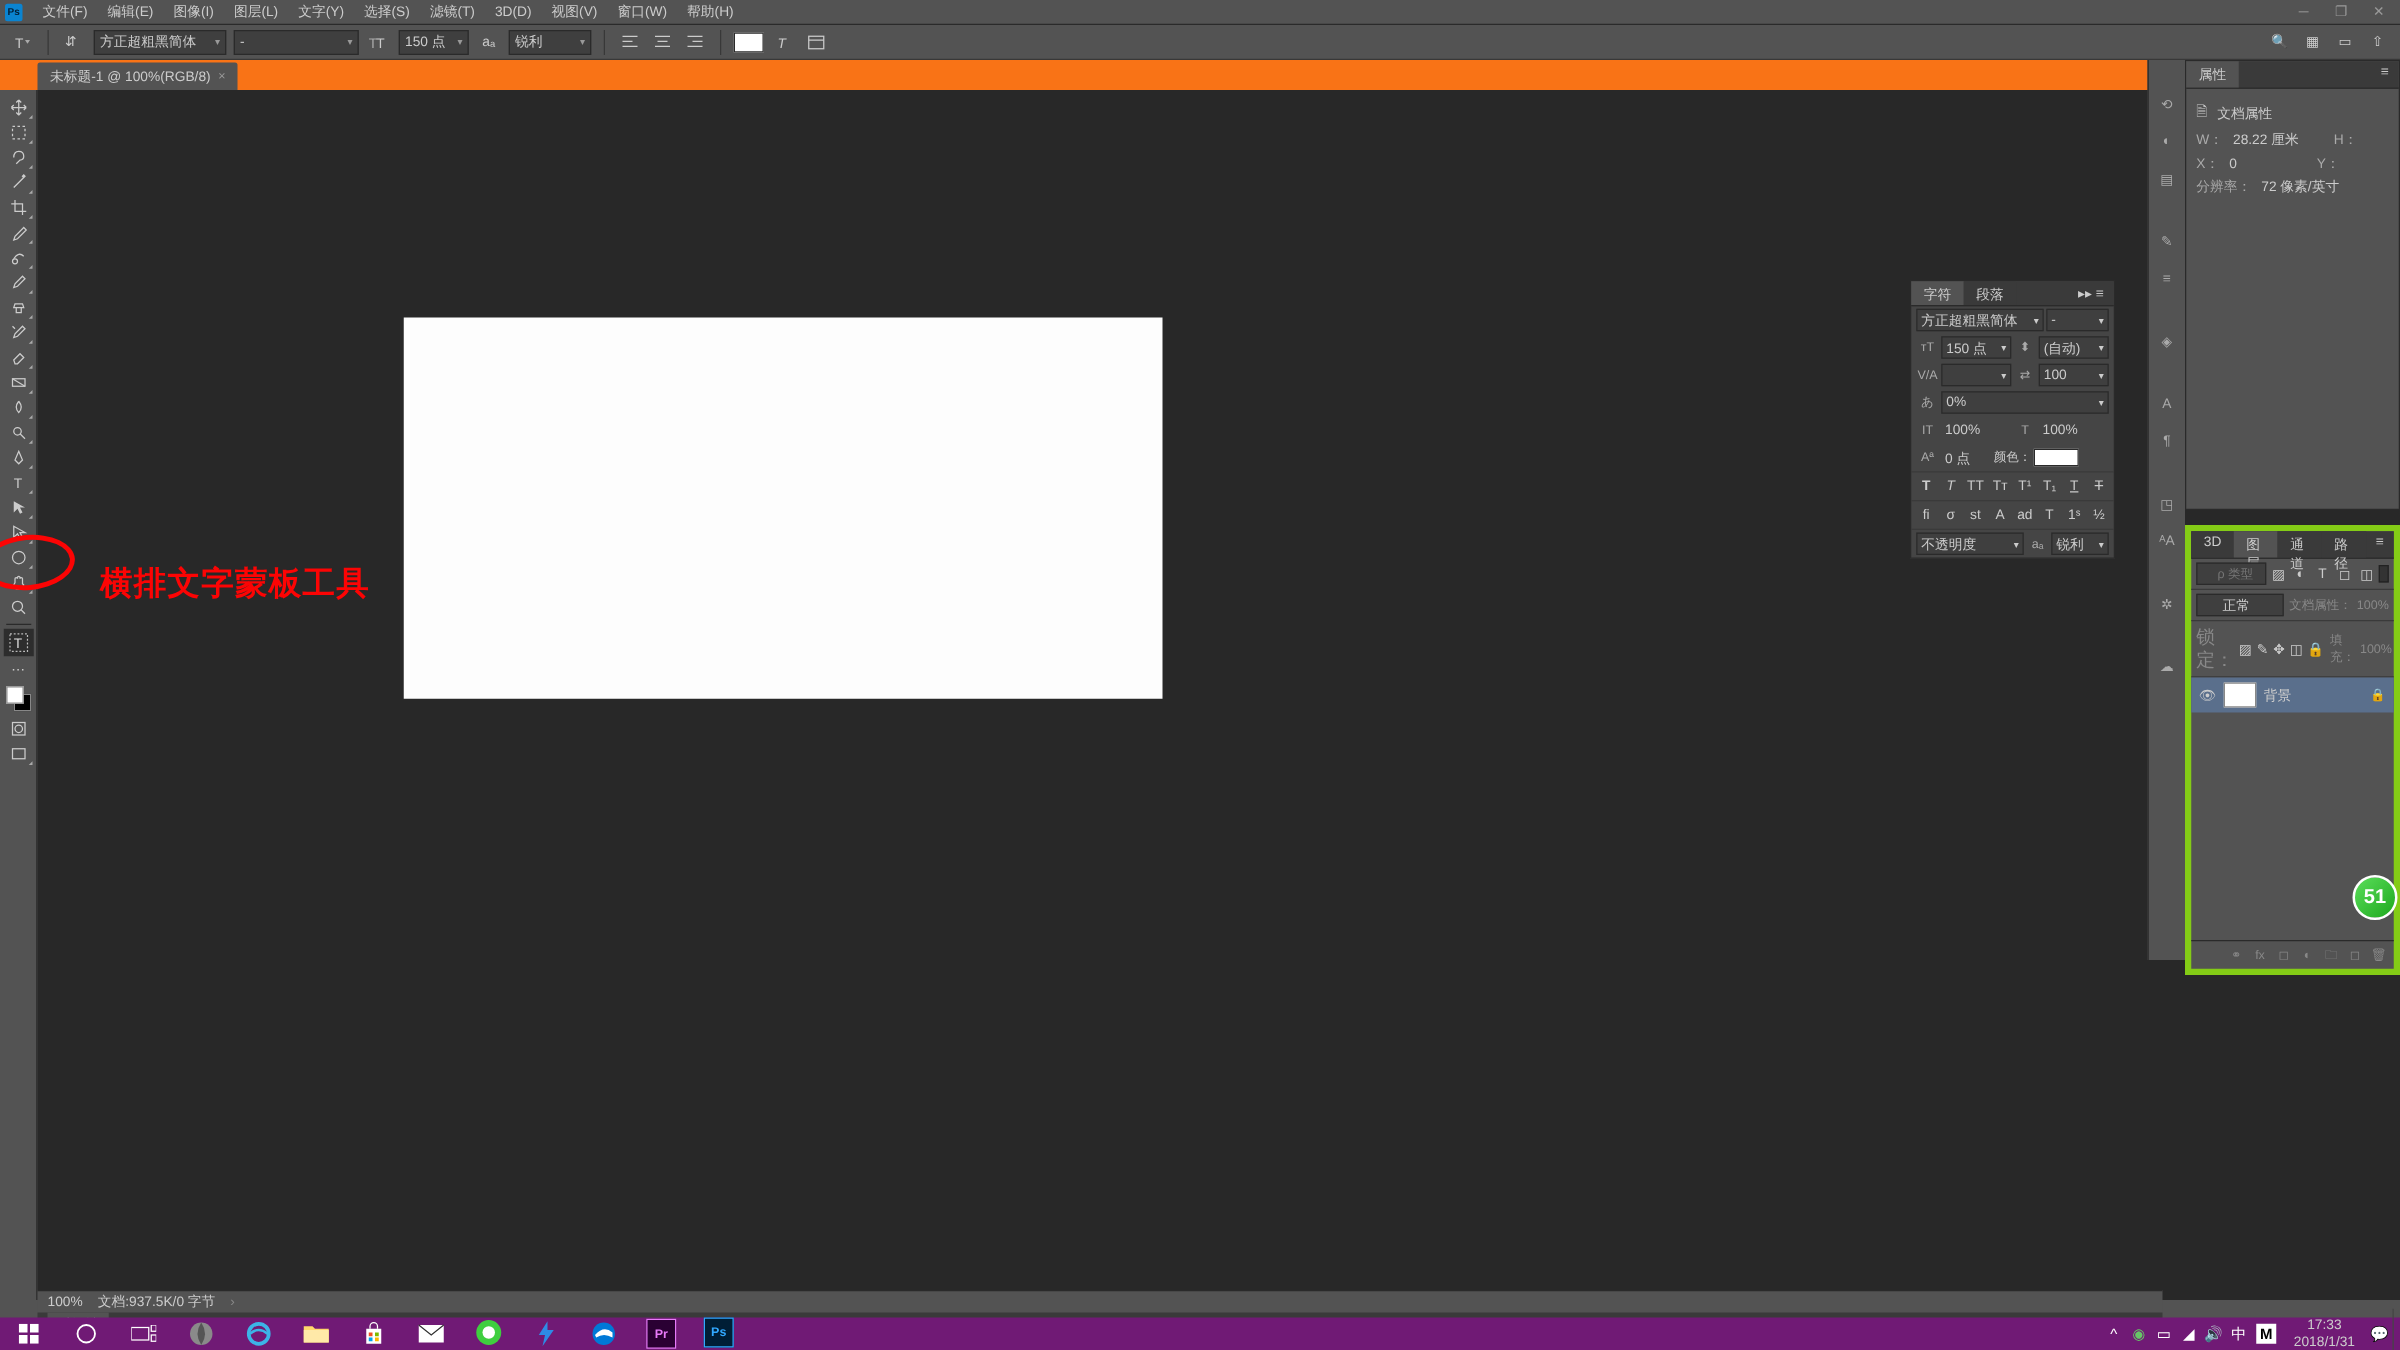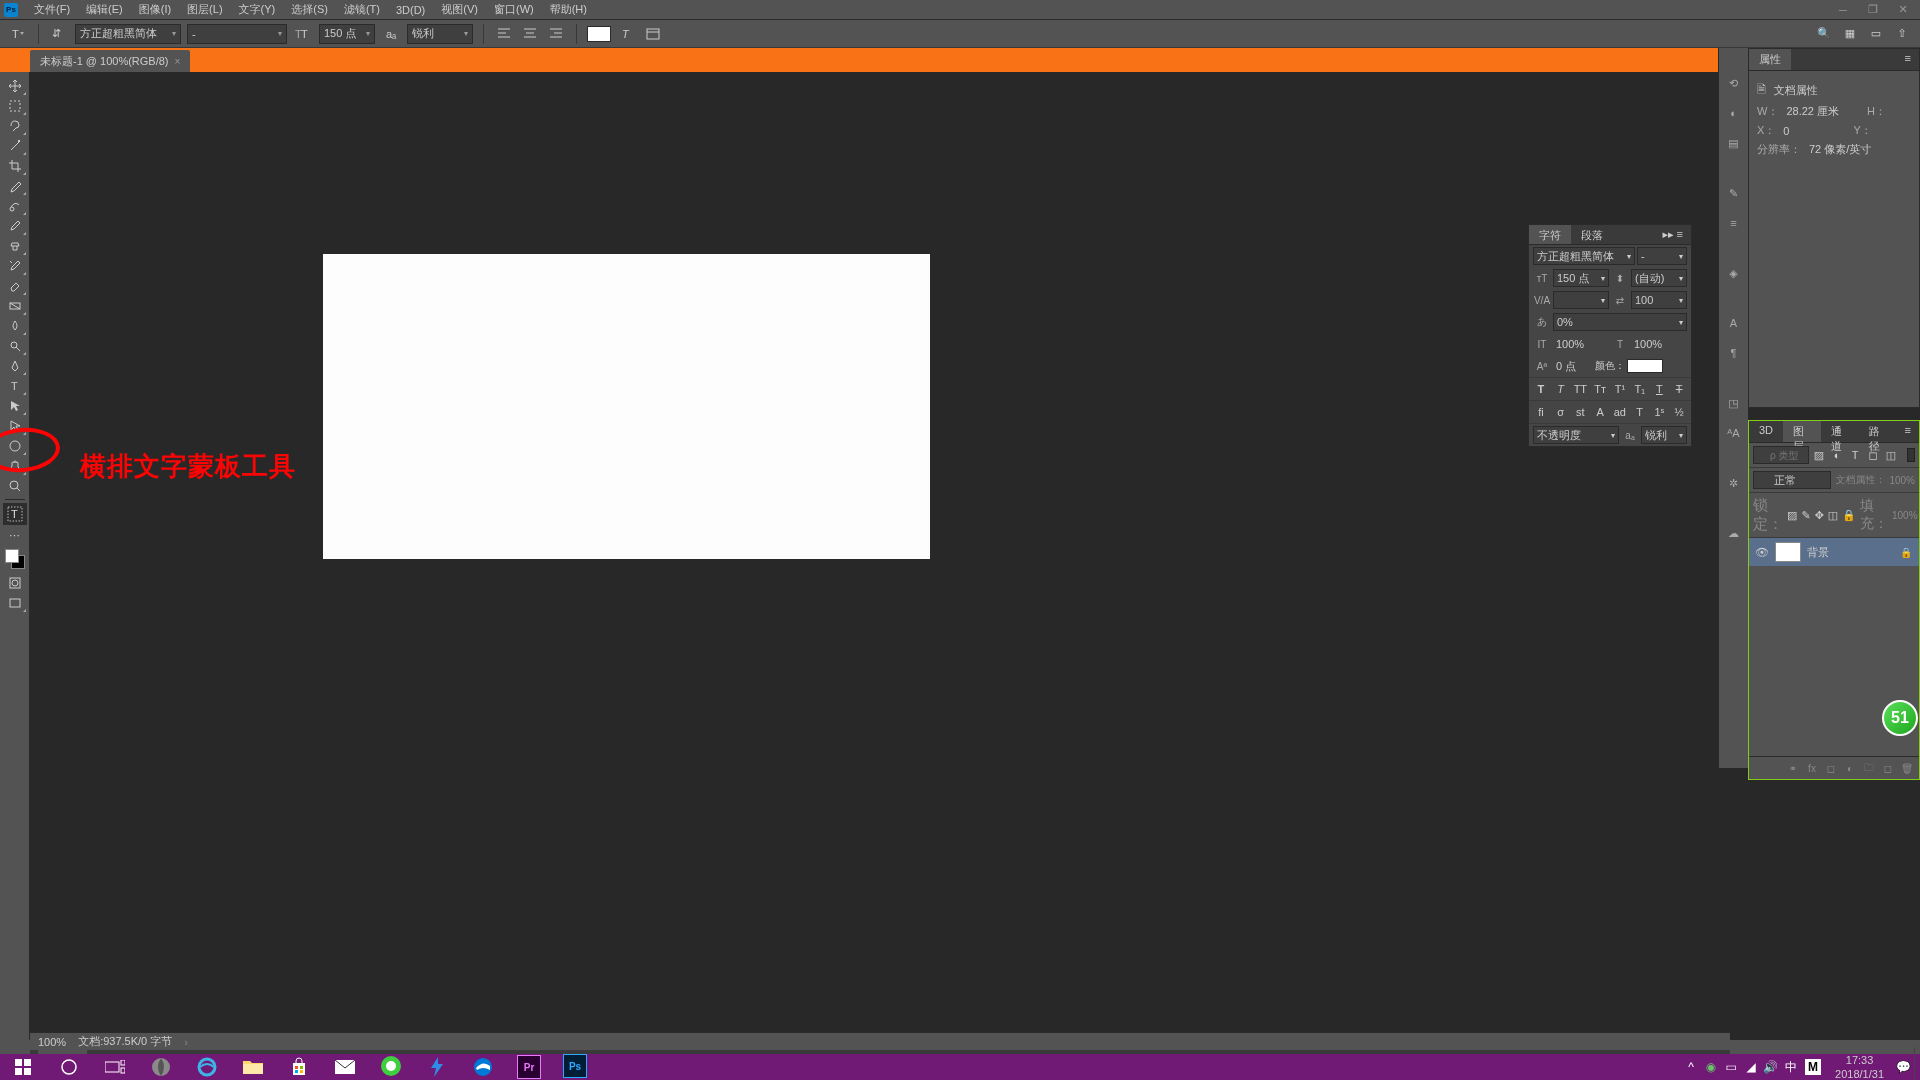--- a/index.html
+++ b/index.html
@@ -44,21 +44,21 @@
 .panel-body{padding:6px 8px}
 .prop-row{display:flex;align-items:center;gap:8px;margin:4px 0}
 .prop-label{color:#aaa}
 .char-panel{position:absolute;top:224px;right:228px;width:164px;background:#454545;border:1px solid #2a2a2a;z-index:50}
 .char-row{display:flex;align-items:center;padding:2px 4px;gap:2px}
 .char-dd{flex:1;height:18px;background:#3f3f3f;border:1px solid #2a2a2a;display:flex;align-items:center;padding:0 3px;font-size:10px}
 .char-dd .dd-arrow{margin-left:auto;font-size:8px}
 .char-icon{width:18px;height:18px;display:flex;align-items:center;justify-content:center;font-size:10px;color:#aaa}
 .char-btns{display:flex;justify-content:space-around;padding:3px 2px;border-top:1px solid #3a3a3a}
 .char-btn{width:16px;height:16px;display:flex;align-items:center;justify-content:center;cursor:pointer;font-size:11px}
-.layers-panel{position:absolute;top:420px;right:0;width:172px;bottom:300px;background:#535353;border:1px solid #84cc16}
+.layers-panel{position:absolute;top:420px;right:0;width:172px;bottom:300px;background:#535353;border:5px solid #84cc16}
 .layers-toolbar{display:flex;align-items:center;padding:3px 4px;gap:2px;border-bottom:1px solid #3a3a3a}
 .layers-row{display:flex;align-items:center;padding:3px 4px;gap:4px;border-bottom:1px solid #3a3a3a}
 .layers-row .dd{height:18px;background:#3f3f3f;border:1px solid #2a2a2a;padding:0 20px;display:flex;align-items:center;flex:1}
 .layer-item{display:flex;align-items:center;padding:4px 6px;gap:6px;background:#5a6f8c;cursor:pointer}
 .layer-eye{width:14px;height:14px;display:flex;align-items:center;justify-content:center}
 .layer-thumb{width:26px;height:20px;background:#fff;border:1px solid #888}
 .layer-lock{margin-left:auto;font-size:10px}
 .layers-footer{position:absolute;bottom:0;left:0;right:0;display:flex;justify-content:flex-end;padding:3px 4px;gap:3px;border-top:1px solid #2a2a2a}
 .lf-btn{width:16px;height:16px;display:flex;align-items:center;justify-content:center;cursor:pointer;color:#888;font-size:10px}
 .statusbar{position:absolute;left:30px;right:190px;bottom:30px;height:18px;background:#535353;display:flex;align-items:center;padding:0 8px;gap:12px;border-top:1px solid #2a2a2a}
@@ -520,21 +520,21 @@
     <span style="color:#888;font-size:10px">文档属性：</span>
     <span style="color:#888;font-size:10px">100%</span>
   </div>
   <div class="layers-row">
     <span style="color:#888;font-size:15px">锁定：</span>
     <div class="char-btn">▨</div>
     <div class="char-btn">✎</div>
     <div class="char-btn">✥</div>
     <div class="char-btn">◫</div>
     <div class="char-btn">🔒</div>
-    <span style="margin-left:auto;color:#888;font-size:14px">填充：</span>
+    <span style="margin-left:auto;color:#888;font-size:10px">填充：</span>
     <span style="color:#888;font-size:10px">100%</span>
   </div>
   <div class="layer-item">
     <div class="layer-eye">👁</div>
     <div class="layer-thumb"></div>
     <span>背景</span>
     <span class="layer-lock">🔒</span>
   </div>
   <div class="layers-footer">
     <div class="lf-btn">⚭</div>

